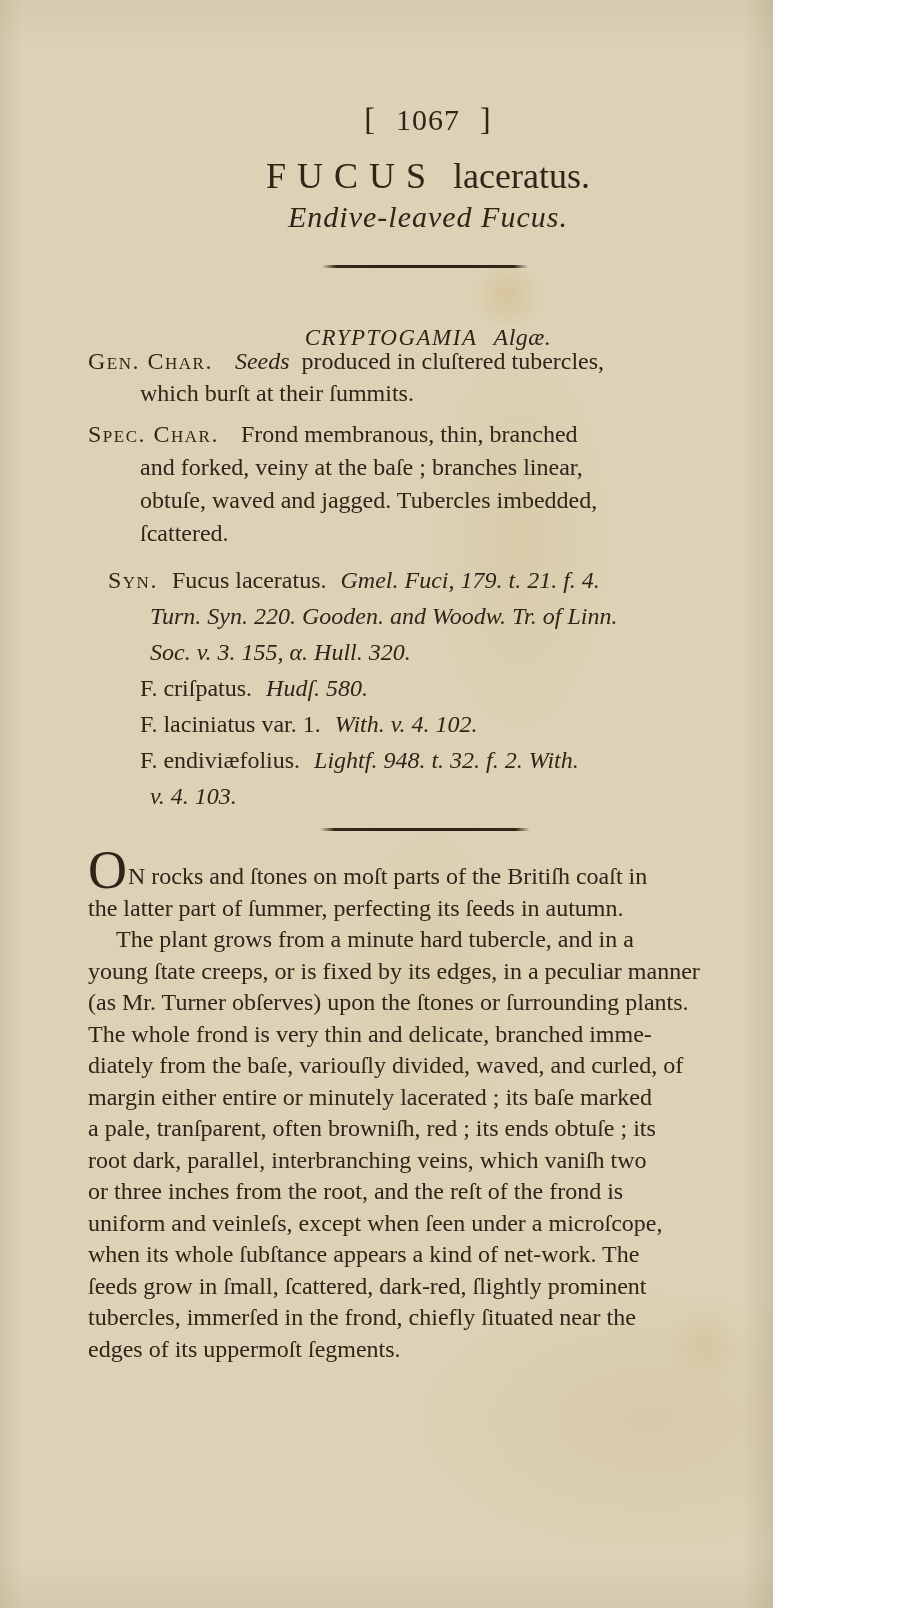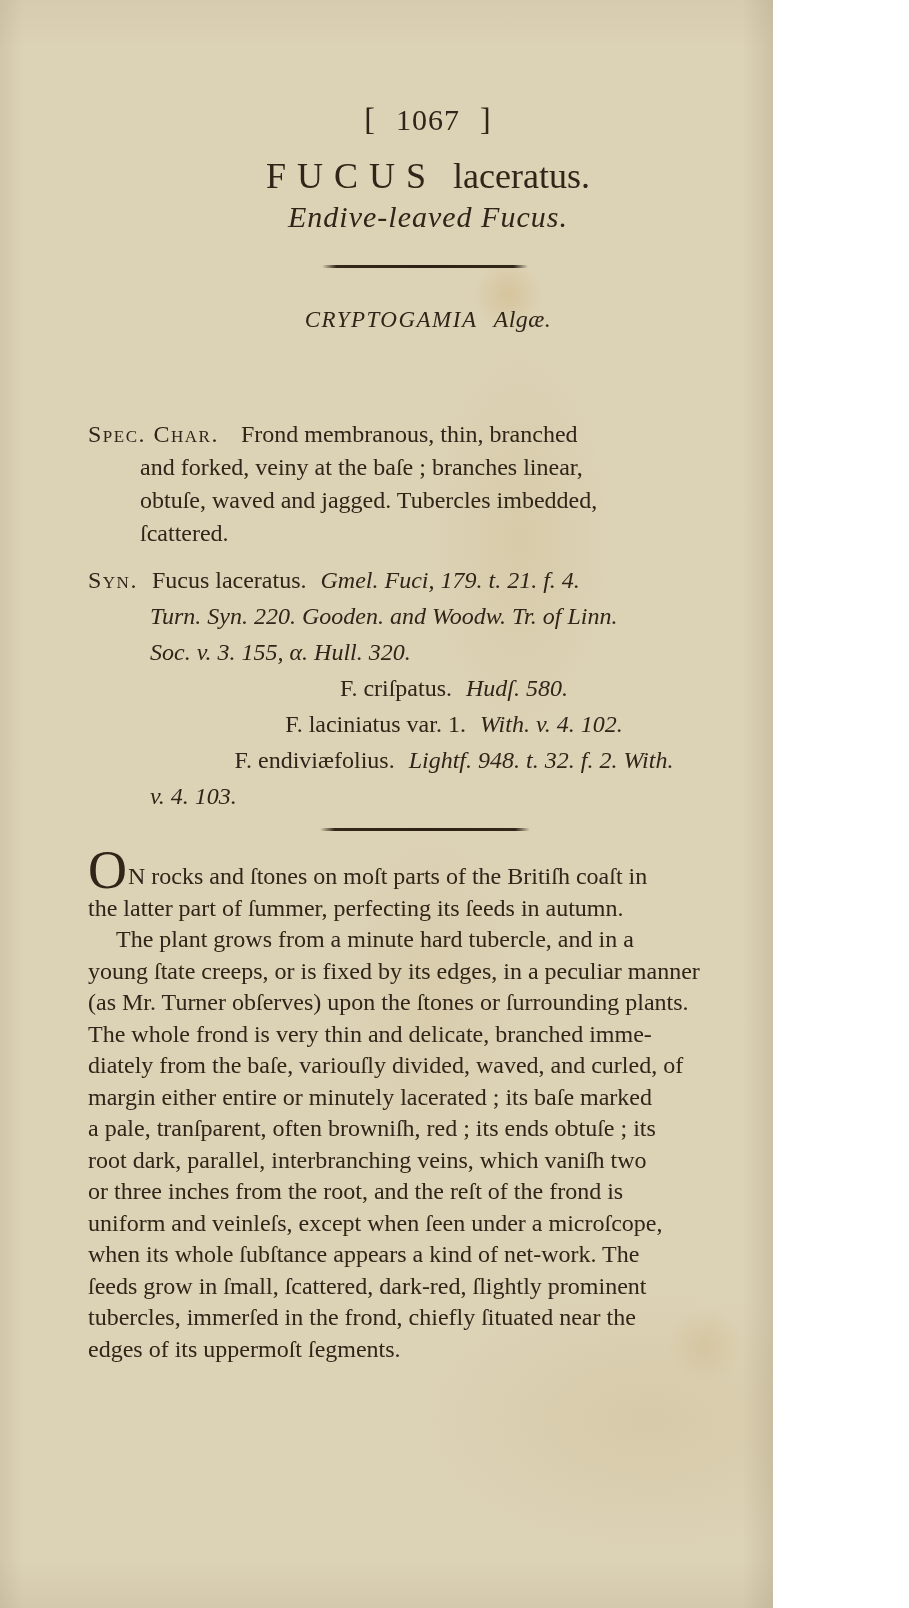--- a/index.html
+++ b/index.html
@@ -36,43 +36,43 @@
 
   .rule {
     position: absolute;
     height: 3px;
     background: linear-gradient(90deg, rgba(47,37,24,0) 0%, #32281a 7%, #2b2114 50%, #32281a 93%, rgba(47,37,24,0) 100%);
     border-radius: 2px;
   }
   .rule-top { top: 265px; left: 322px; width: 206px; }
   .rule-mid { top: 828px; left: 320px; width: 210px; }
 
-  .tax-row { top: 306px; font-size: 23px; font-style: italic; letter-spacing: 1.5px; }
+  .tax-row { top: 324px; font-size: 23px; font-style: italic; letter-spacing: 1.5px; }
   .tax-division { margin-left: 16px; font-size: 24px; letter-spacing: 0.5px; }
 
   .section { font-size: 24px; }
   .sc-label {
     font-variant: small-caps;
     letter-spacing: 1.5px;
     margin-right: 22px;
   }
   .it { font-style: italic; }
   .line { white-space: nowrap; }
 
   .gen-char { top: 345px; line-height: 32px; }
   .gen-char .cont { padding-left: 52px; }
   .gen-char .it { margin-right: 6px; }
 
   .spec-char { top: 418px; line-height: 33px; }
   .spec-char .cont { padding-left: 52px; }
 
   .syn { top: 562px; line-height: 36px; }
-  .syn .sc-label { margin-right: 14px; }
+  .syn .sc-label { margin-right: 14px; margin-left: 20px; }
   .syn .cont { padding-left: 62px; }
-  .syn .f-line { padding-left: 52px; text-align: center; }
+  .syn .f-line { padding-left: 52px; }
   .syn .roman-frag { margin-right: 14px; }
 
   .body-block { top: 861px; font-size: 24px; line-height: 31.5px; }
   .bline { white-space: nowrap; }
   .indent { text-indent: 28px; }
   .dropcap {
     font-size: 54px;
     line-height: 0;
     position: relative;
     top: 4px;
@@ -94,20 +94,24 @@
   </div>
 
   <div class="abs textblock centered common-row">Endive-leaved Fucus.</div>
 
   <div class="rule rule-top"></div>
 
   <div class="abs textblock centered tax-row">
     <span>CRYPTOGAMIA</span><span class="tax-division">Algæ.</span>
   </div>
 
+  <div class="abs textblock section gen-char">
+    <div class="line"><span class="sc-label">Gen. Char.</span><span class="it">Seeds</span> <span>produced in cluſtered tubercles,</span></div>
+    <div class="line cont">which burſt at their ſummits.</div>
+  </div>
 
   <div class="abs textblock section spec-char">
     <div class="line"><span class="sc-label">Spec. Char.</span><span>Frond membranous, thin, branched</span></div>
     <div class="line cont">and forked, veiny at the baſe ; branches linear,</div>
     <div class="line cont">obtuſe, waved and jagged. Tubercles imbedded,</div>
     <div class="line cont">ſcattered.</div>
   </div>
 
   <div class="abs textblock section syn">
     <div class="line"><span class="sc-label">Syn.</span><span class="roman-frag">Fucus laceratus.</span><span class="it">Gmel. Fuci, 179. t. 21. f. 4.</span></div>

